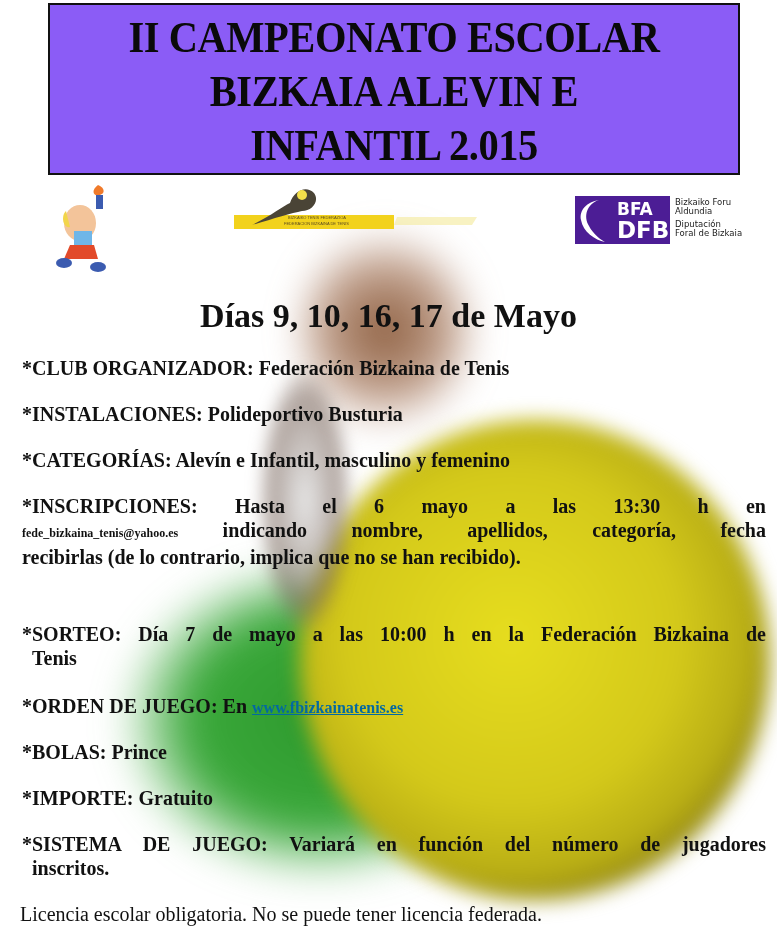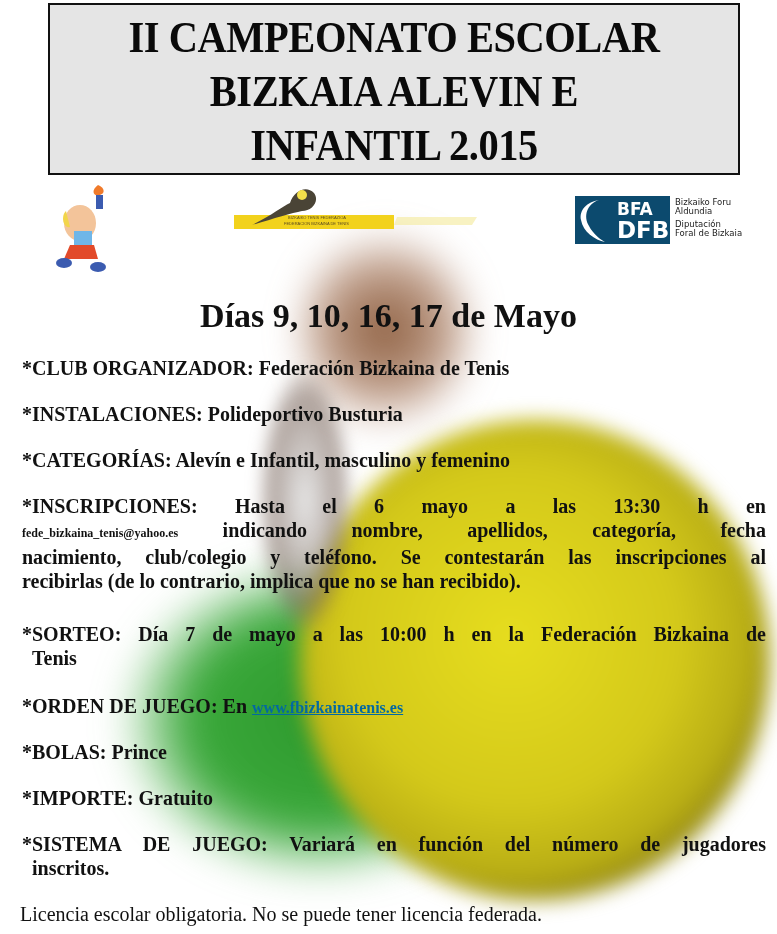--- a/index.html
+++ b/index.html
@@ -6,21 +6,21 @@
   body {
     width: 777px; height: 934px; position: relative; overflow: hidden;
     background: #ffffff;
     font-family: "Liberation Serif", "DejaVu Serif", serif;
     color: #111;
   }
   .bg { position: absolute; inset: 0; pointer-events: none; }
   .blob { position: absolute; border-radius: 50%; filter: blur(18px); }
   .title-box {
     position: absolute; left: 48px; top: 3px; width: 692px; height: 172px;
-    background: #e5e5e5; border: 2px solid #111; box-sizing: border-box;
+    background: #8b5cf6; border: 2px solid #111; box-sizing: border-box;
     text-align: center;
   }
   .title-line {
     font-weight: bold; font-size: 44px; line-height: 54px; letter-spacing: -0.5px;
     color: #0a0a0a; display: block;
     transform: scaleX(0.92); transform-origin: center;
   }
   .title-box .lines { padding-top: 6px; }
   .logo { position: absolute; }
   .mascot { left: 50px; top: 183px; width: 60px; height: 90px; }
@@ -76,21 +76,21 @@
     <rect x="2" y="30" width="160" height="14" fill="#f2d21c"></rect>
     <path d="M20 40 C40 30 50 22 58 18 C62 6 74 0 82 8 C88 16 80 26 70 26 C60 28 40 34 20 40Z" fill="#4a4436"></path>
     <circle cx="70" cy="10" r="5" fill="#f4e04a"></circle>
     <path d="M165 32 L245 32 L240 40 L162 40Z" fill="#f4ea9a" opacity="0.6"></path>
   </svg>
   <span style="position:absolute;left:56px;top:30px;font-family:'Liberation Sans',sans-serif;font-size:4px;color:#5a4a20;">BIZKAIKO TENIS FEDERAZIOA</span>
   <span style="position:absolute;left:52px;top:36px;font-family:'Liberation Sans',sans-serif;font-size:4px;color:#5a4a20;">FEDERACION BIZKAINA DE TENIS</span>
 </div>
 
 <div class="logo bfa-logo">
-  <div style="position:absolute;left:0;top:0;width:95px;height:48px;background:#0c4a6e;">
+  <div style="position:absolute;left:0;top:0;width:95px;height:48px;background:#4c1d95;">
     <svg width="30" height="48" viewBox="0 0 30 48" style="position:absolute;left:2px;top:0">
       <path d="M22 4 C10 8 6 20 12 30 C16 38 24 44 28 46 C18 44 6 36 4 24 C2 14 10 6 22 4Z" fill="#ffffff"></path>
     </svg>
     <span style="position:absolute;left:42px;top:3px;color:#fff;font-family:'DejaVu Sans',sans-serif;font-weight:bold;font-size:17px;line-height:20px;">BFA</span>
     <span style="position:absolute;left:42px;top:24px;color:#fff;font-family:'DejaVu Sans',sans-serif;font-weight:bold;font-size:23px;line-height:20px;">DFB</span>
   </div>
   <div style="position:absolute;left:100px;top:2px;font-family:'DejaVu Sans',sans-serif;font-size:8.5px;line-height:9px;color:#222;">
     <div>Bizkaiko Foru</div>
     <div>Aldundia</div>
     <div style="margin-top:4px">Diputación</div>
@@ -110,21 +110,20 @@
 
 <div class="item" style="top:448px">
   <span>*CATEGORÍAS:</span><span> Alevín e Infantil, masculino y femenino</span>
 </div>
 
 <div class="item" style="top:494px">
   <div class="justify-last" style="word-spacing:18px">*INSCRIPCIONES: Hasta el 6 mayo a las 13:30 h en</div>
   <div class="justify-last">
     <span class="email">fede_bizkaina_tenis@yahoo.es</span><span> indicando nombre, apellidos, categoría, fecha</span>
   </div>
-  <div class="justify-last">nacimiento, club/colegio y teléfono. Se contestarán las inscripciones al</div>
   <div>recibirlas (de lo contrario, implica que no se han recibido).</div>
 </div>
 
 <div class="item" style="top:622px">
   <div class="justify-last">*SORTEO: Día 7 de mayo a las 10:00 h en la Federación Bizkaina de</div>
   <span class="cont">Tenis</span>
 </div>
 
 <div class="item" style="top:694px">
   <span>*ORDEN DE JUEGO: En </span><a class="link" href="#">www.fbizkainatenis.es</a>

